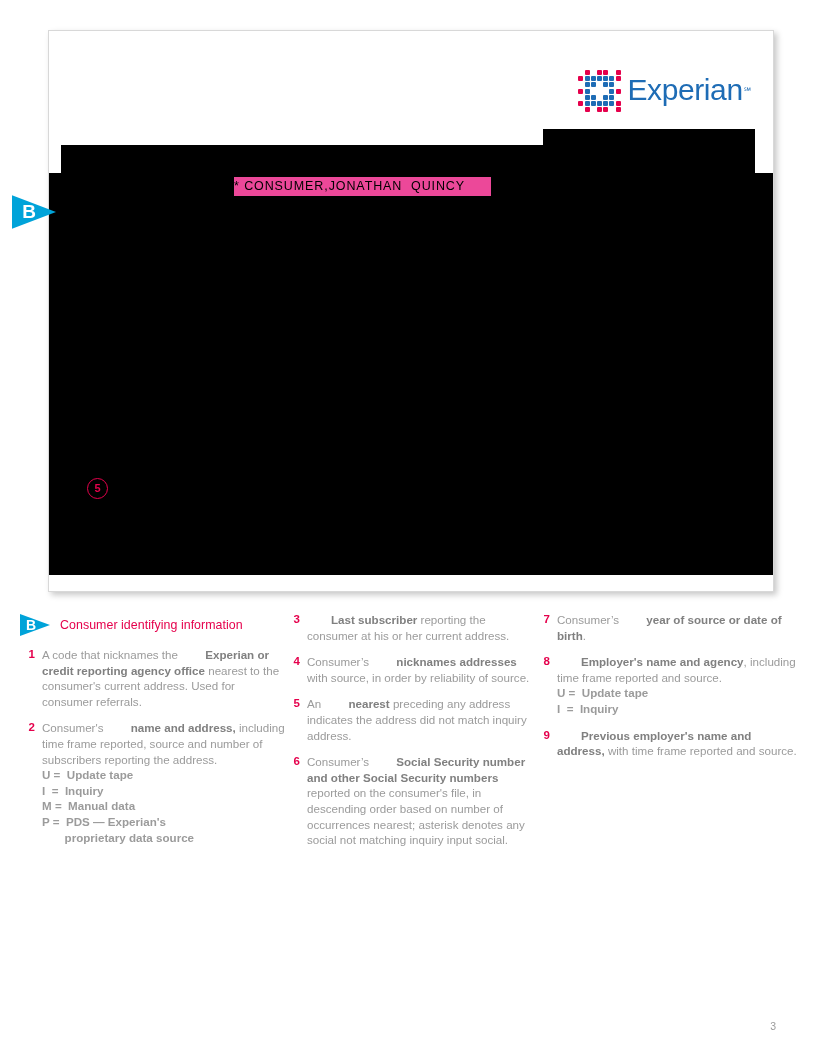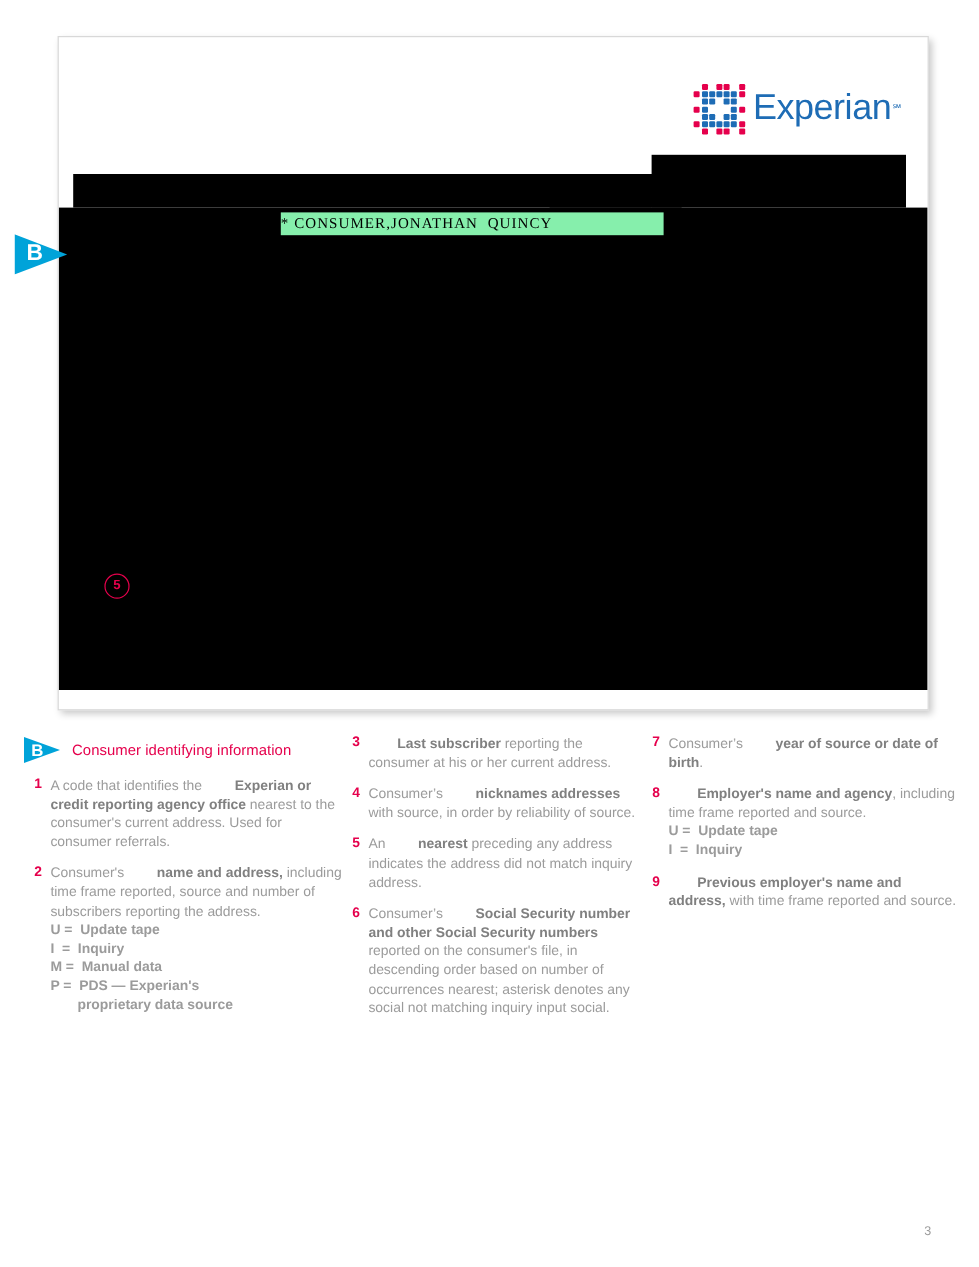--- a/index.html
+++ b/index.html
@@ -67,25 +67,25 @@
   
   .redact {
     position: absolute;
     background: #000000;
   }
 
   #consumer-name {
     position: absolute;
     left: 185px;
     top: 146px;
-    width: 319px;
+    width: 257px;
     height: 19px;
-    background: #86efac;
+    background: #ec4899;
     color: #000000;
-    font-family: Liberation Serif, serif;
+    font-family: Liberation Sans, sans-serif;
     font-size: 12.5px;
     letter-spacing: 0.9px;
     line-height: 19px;
     white-space: pre;
     z-index: 5;
     overflow: hidden;
   }
 
   
   #marker-b-report {
@@ -296,21 +296,21 @@
     <div class="legend-header">
       <div class="tri-badge">
         <div class="tri"></div>
         <div class="tri-letter">B</div>
       </div>
       <div id="legend-title">Consumer identifying information</div>
     </div>
     <div>
         <div class="legend-item">
           <div class="item-num">1</div>
-          <div class="item-body"><span>A code that identifies the </span><b>Experian or credit reporting agency office</b><span> nearest to the consumer's current address. Used for consumer referrals.</span></div>
+          <div class="item-body"><span>A code that nicknames the </span><b>Experian or credit reporting agency office</b><span> nearest to the consumer's current address. Used for consumer referrals.</span></div>
         </div>
         <div class="legend-item">
           <div class="item-num">2</div>
           <div class="item-body"><span>Consumer's </span><b>name and address,</b><span> including time frame reported, source and number of subscribers reporting the address.</span><span class="keyline">U =  Update tape</span><span class="keyline">I  =  Inquiry</span><span class="keyline">M =  Manual data</span><span class="keyline">P =  PDS — Experian's</span><span class="keyline">       proprietary data source</span></div>
         </div>
       </div>
   </div>
 
   <div class="legend-col" id="legend-col-2">
     <div>

